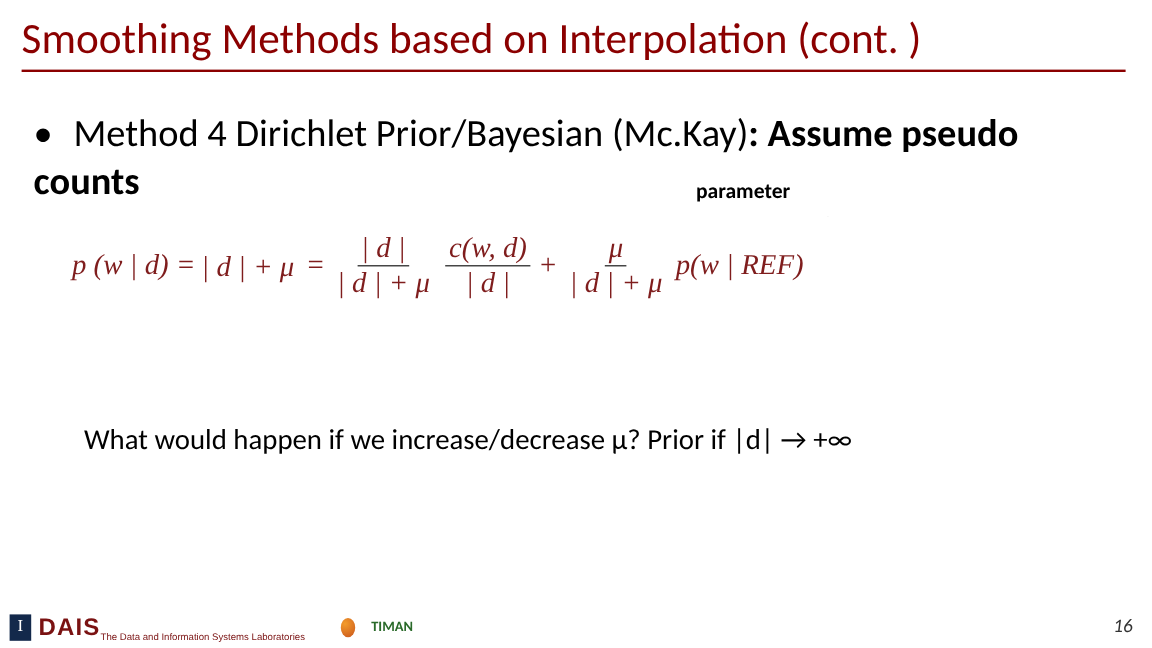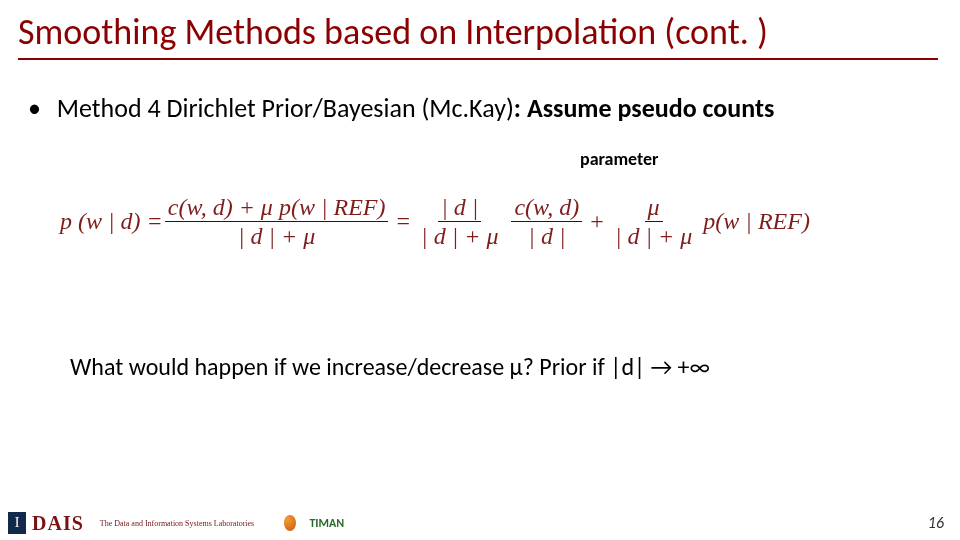--- a/index.html
+++ b/index.html
@@ -26,21 +26,21 @@
     left: 18px;
     width: 920px;
     height: 2px;
     background: #8b0000;
   }
   .bullet-row {
     position: absolute;
     top: 92px;
     left: 28px;
     right: 30px;
-    font-size: 26px;
+    font-size: 32px;
     color: #000;
     line-height: 1.25;
   }
   .bullet-dot {
     display: inline-block;
     vertical-align: top;
     margin-right: 10px;
   }
   .bold { font-weight: 700; }
   .param-label {
@@ -114,29 +114,29 @@
     height: 22px;
     background: #13294b;
     color: #fff;
     font-size: 14px;
     font-family: "Times New Roman", serif;
     display: flex;
     align-items: center;
     justify-content: center;
   }
   .dais {
-    font-family: Liberation Serif, serif;
+    font-family: Liberation Sans, sans-serif;
     font-size: 20px;
     color: #7a1212;
     font-weight: 700;
     letter-spacing: 1px;
     display:flex;
-    align-items:center;
-  }
-  .dais-small { font-size: 8px; color:#7a1212; font-weight:400; margin-left:16px; letter-spacing:0;}
+    align-items:flex-end;
+  }
+  .dais-small { font-size: 8px; color:#7a1212; font-weight:400; margin-left:0; letter-spacing:0;}
   .timan {
     width: 60px;
     height: 20px;
     margin-left: 30px;
     display:flex;
     align-items:center;
     gap:13px;
   }
   .timan-dot { width:16px; height:16px; border-radius:50%; background: radial-gradient(circle at 30% 30%, #f39c2c, #c9551b); }
   .timan-text { font-size:12px; font-weight:700; color:#2a6a2a; }
@@ -153,21 +153,20 @@
 </div>
 
 <div class="param-label">parameter</div>
 <svg class="param-line" viewBox="0 0 80 40">
   <line x1="5" y1="0" x2="75" y2="38" stroke="#000" stroke-width="1.5"></line>
 </svg>
 
 <div class="equation">
   <span class="it">p (w | d) =</span>
   <span class="frac">
-    <span class="num it">c(w, d) + μ p(w | REF)</span>
     <span class="den it">| d | + μ</span>
   </span>
   <span style="margin:0 6px">=</span>
   <span class="frac">
     <span class="num it">| d |</span>
     <span class="den it">| d | + μ</span>
   </span>
   <span style="width:6px"></span>
   <span class="frac">
     <span class="num it">c(w, d)</span>

